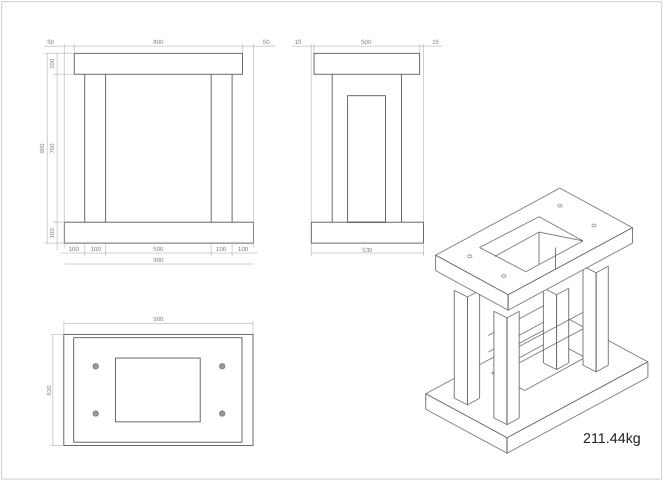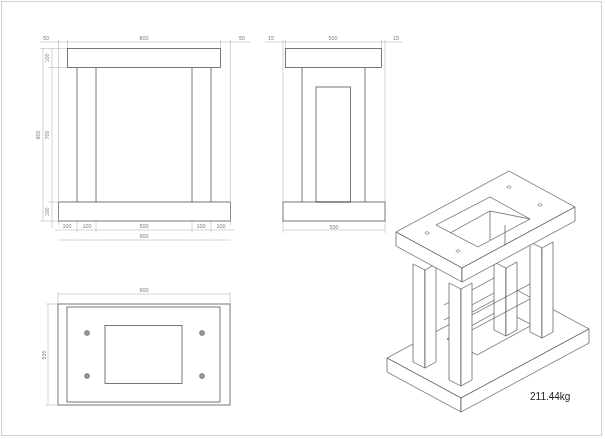--- a/index.html
+++ b/index.html
@@ -3,21 +3,21 @@
 <meta charset="utf-8">
 <style>
   html, body { margin: 0; padding: 0; background: #ffffff; }
   body { width: 605px; height: 439px; position: relative; overflow: hidden;
          font-family: "Liberation Sans", sans-serif; }
   #sheet { position: absolute; left: 0; top: 0; width: 605px; height: 439px; }
   .border-frame { position: absolute; left: 1px; top: 1px; width: 601px; height: 435px;
                   border: 1px solid #d0d0d0; box-sizing: border-box; pointer-events: none; }
   svg text { font-family: "Liberation Sans", sans-serif; }
   .dim-text { font-size: 5.5px; fill: #808080; }
-  .weight { position: absolute; left: 530px; top: 391px; font-size: 10px; color: #222;
+  .weight { position: absolute; left: 530px; top: 391px; font-size: 13px; color: #222;
             font-family: "Liberation Sans", sans-serif; }
 </style>
 </head>
 <body>
 
 <div id="sheet">
   <div class="border-frame"></div>
 
   <svg width="605" height="439" viewBox="0 0 605 439" style="position:absolute;left:0;top:0">
 

